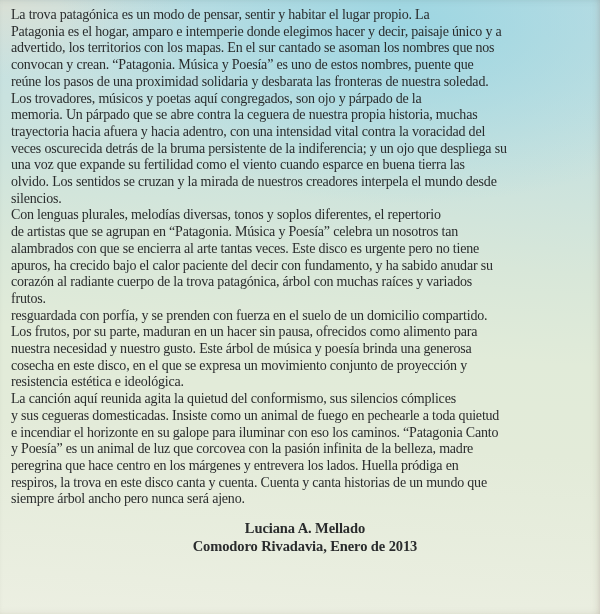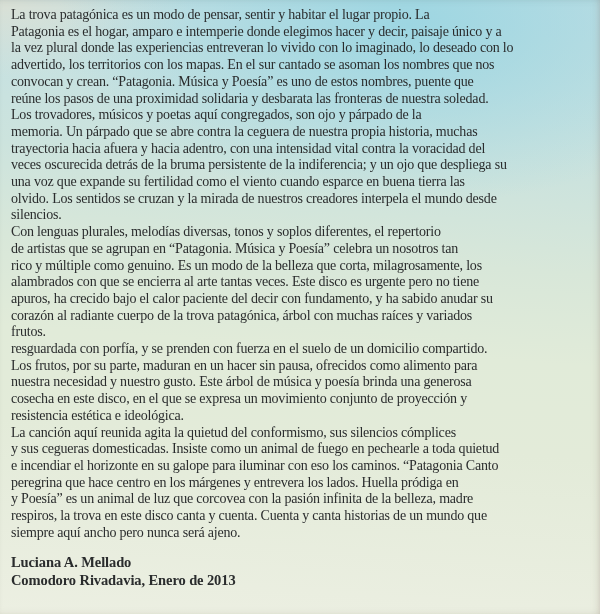--- a/index.html
+++ b/index.html
@@ -38,71 +38,70 @@
   .doc-body .line {
     font-size: 14px;
     line-height: 16.7px;
     letter-spacing: -0.2px;
     white-space: nowrap;
     text-rendering: optimizeLegibility;
   }
   .signature {
     margin-top: 11px;
     font-weight: bold;
+    text-align: center;
   }
   .signature .sig-line {
     font-size: 14.5px;
     line-height: 18px;
     letter-spacing: -0.1px;
     white-space: nowrap;
   }
 </style>
 </head>
 <body>
 
 <div class="page">
   <div class="doc-body">
     <div class="para">
         <div class="line">La trova patagónica es un modo de pensar, sentir y habitar el lugar propio. La</div>
         <div class="line">Patagonia es el hogar, amparo e intemperie donde elegimos hacer y decir, paisaje único y a</div>
-        <div class="line">la vez plural donde las experiencias entreveran lo vivido con lo imaginado, lo deseado con lo</div>
         <div class="line">advertido, los territorios con los mapas. En el sur cantado se asoman los nombres que nos</div>
         <div class="line">convocan y crean. “Patagonia. Música y Poesía” es uno de estos nombres, puente que</div>
         <div class="line">reúne los pasos de una proximidad solidaria y desbarata las fronteras de nuestra soledad.</div>
         <div class="line">Los trovadores, músicos y poetas aquí congregados, son ojo y párpado de la</div>
         <div class="line">memoria. Un párpado que se abre contra la ceguera de nuestra propia historia, muchas</div>
         <div class="line">trayectoria hacia afuera y hacia adentro, con una intensidad vital contra la voracidad del</div>
         <div class="line">veces oscurecida detrás de la bruma persistente de la indiferencia; y un ojo que despliega su</div>
         <div class="line">una voz que expande su fertilidad como el viento cuando esparce en buena tierra las</div>
         <div class="line">olvido. Los sentidos se cruzan y la mirada de nuestros creadores interpela el mundo desde</div>
         <div class="line">silencios.</div>
       </div>
     <div class="para">
         <div class="line">Con lenguas plurales, melodías diversas, tonos y soplos diferentes, el repertorio</div>
         <div class="line">de artistas que se agrupan en “Patagonia. Música y Poesía” celebra un nosotros tan</div>
-        <div class="line">rico y múltiple como genuino. Es un modo de la belleza que corta, milagrosamente, los</div>
         <div class="line">alambrados con que se encierra al arte tantas veces. Este disco es urgente pero no tiene</div>
         <div class="line">apuros, ha crecido bajo el calor paciente del decir con fundamento, y ha sabido anudar su</div>
         <div class="line">corazón al radiante cuerpo de la trova patagónica, árbol con muchas raíces y variados</div>
         <div class="line">frutos.</div>
       </div>
     <div class="para">
         <div class="line">resguardada con porfía, y se prenden con fuerza en el suelo de un domicilio compartido.</div>
         <div class="line">Los frutos, por su parte, maduran en un hacer sin pausa, ofrecidos como alimento para</div>
         <div class="line">nuestra necesidad y nuestro gusto. Este árbol de música y poesía brinda una generosa</div>
         <div class="line">cosecha en este disco, en el que se expresa un movimiento conjunto de proyección y</div>
         <div class="line">resistencia estética e ideológica.</div>
       </div>
     <div class="para">
         <div class="line">La canción aquí reunida agita la quietud del conformismo, sus silencios cómplices</div>
         <div class="line">y sus cegueras domesticadas. Insiste como un animal de fuego en pechearle a toda quietud</div>
         <div class="line">e incendiar el horizonte en su galope para iluminar con eso los caminos. “Patagonia Canto</div>
+        <div class="line">y Poesía” es un animal de luz que corcovea con la pasión infinita de la belleza, madre</div>
         <div class="line">peregrina que hace centro en los márgenes y entrevera los lados. Huella pródiga en</div>
-        <div class="line">y Poesía” es un animal de luz que corcovea con la pasión infinita de la belleza, madre</div>
         <div class="line">respiros, la trova en este disco canta y cuenta. Cuenta y canta historias de un mundo que</div>
-        <div class="line">siempre aquí ancho pero nunca será ajeno.</div>
+        <div class="line">siempre árbol ancho pero nunca será ajeno.</div>
       </div>
   </div>
   <div class="signature">
     <div class="sig-line">Luciana A. Mellado</div>
     <div class="sig-line">Comodoro Rivadavia, Enero de 2013</div>
   </div>
 </div>
 
 </body></html>

